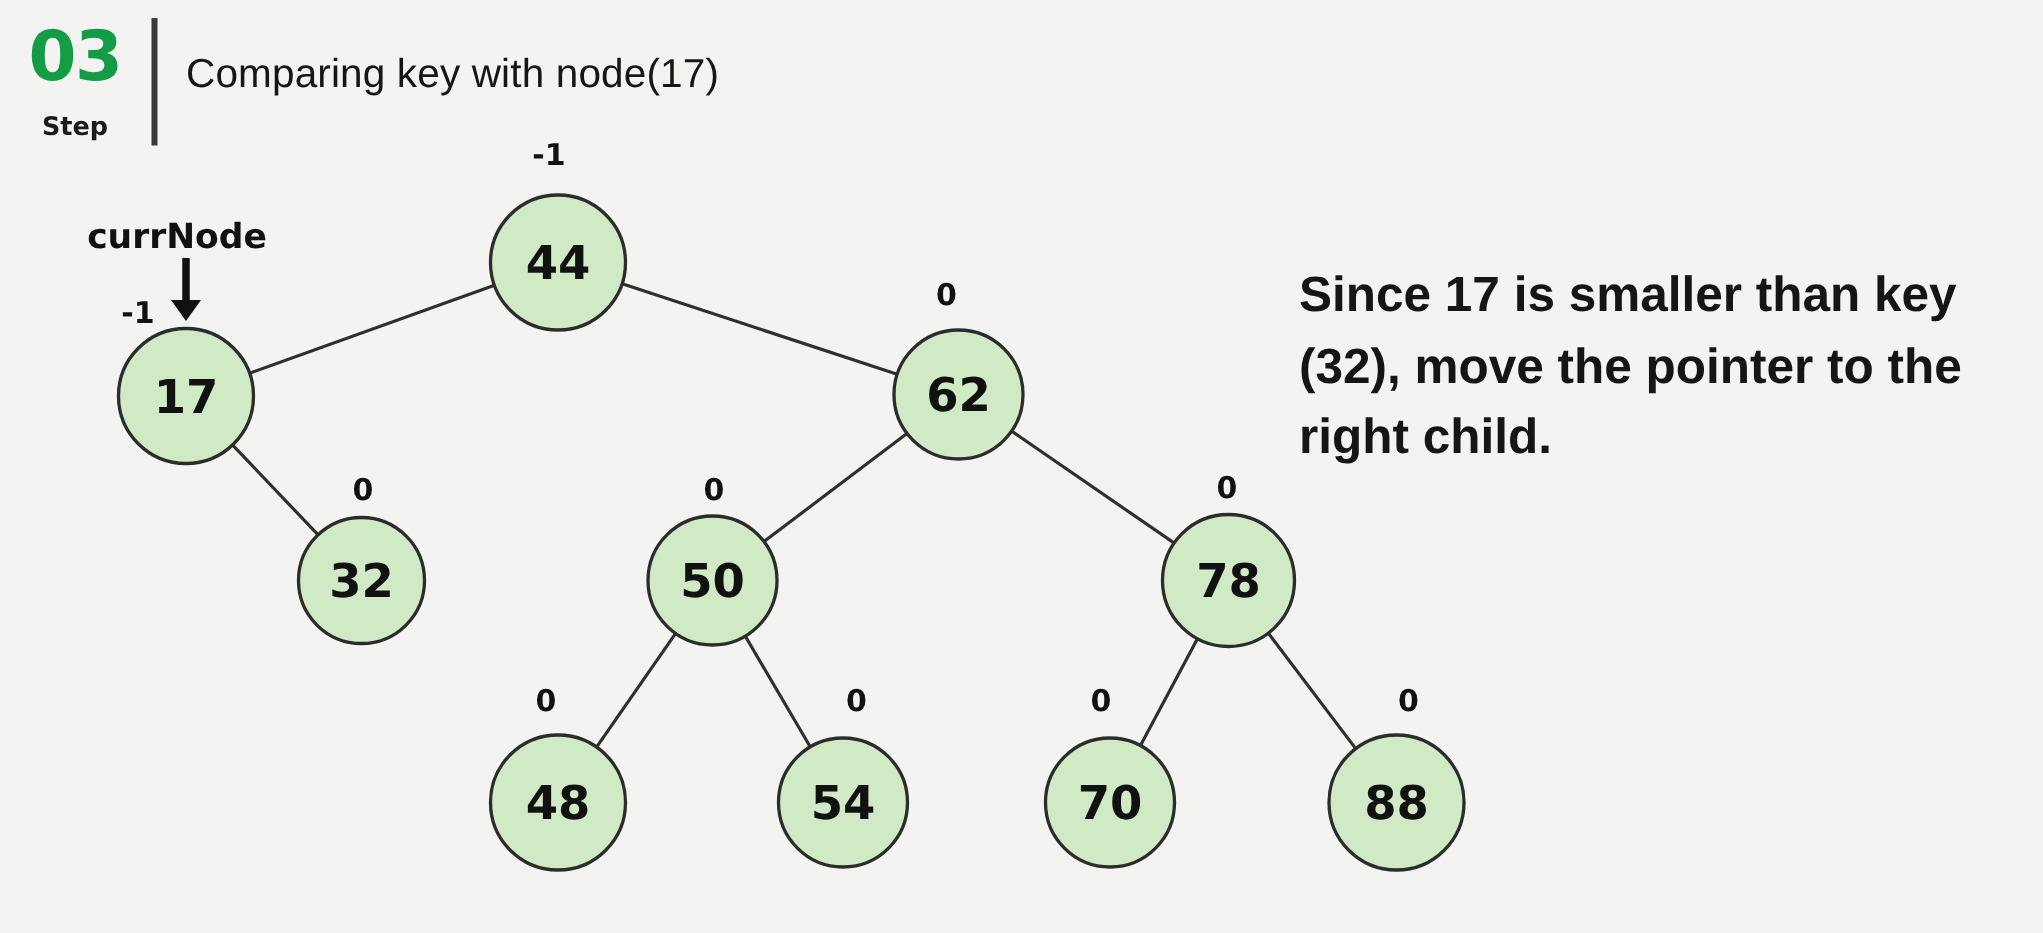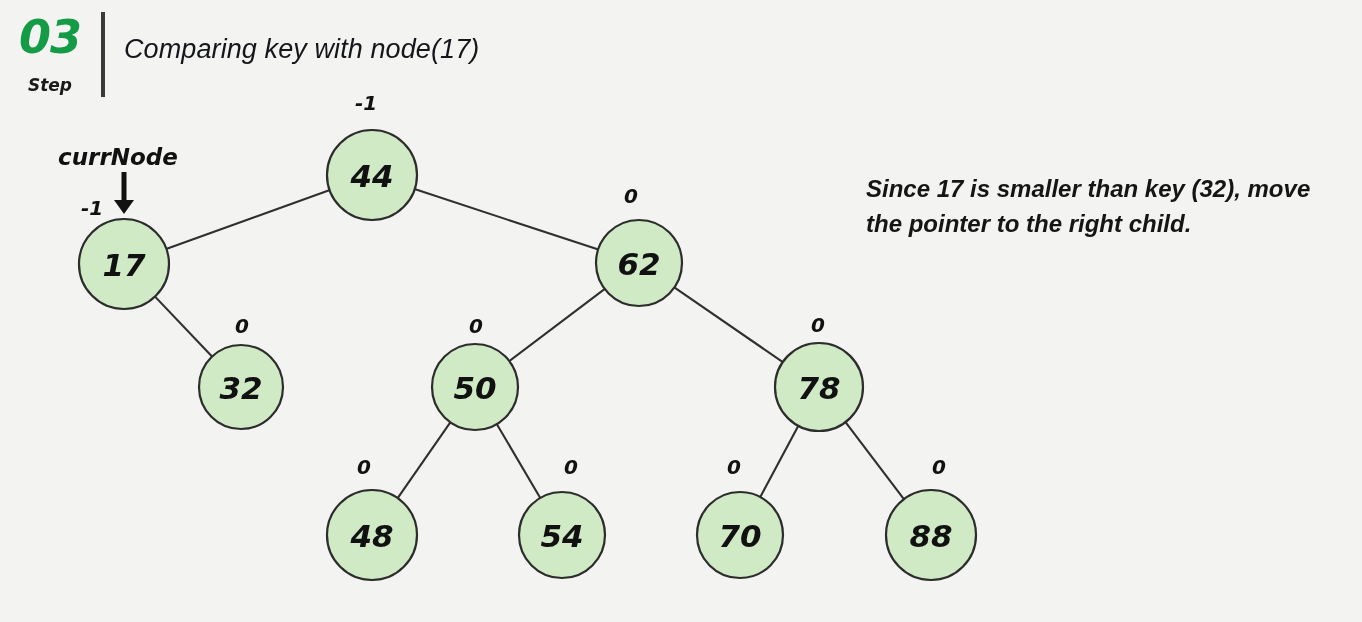--- a/index.html
+++ b/index.html
@@ -12,21 +12,20 @@
     background: #f3f3f1;
     font-family: "Liberation Sans", sans-serif;
     overflow: hidden;
     position: relative;
   }
   #stage {
     position: relative;
     width: 1210px;
     height: 622px;
     background: #f3f3f1;
-    font-style: italic;
   }
 
   
   .step-badge {
     position: absolute;
     left: 8px;
     top: 14px;
     width: 84px;
     text-align: center;
     line-height: 1;
@@ -66,21 +65,21 @@
     white-space: nowrap;
     text-align: center;
   }
 
   
   .explanation {
     position: absolute;
     left: 866px;
     top: 172px;
     width: 470px;
-    font-size: 24px;
+    font-size: 33px;
     line-height: 1.44;
     font-weight: 700;
     color: #151515;
     font-family: "Liberation Sans", sans-serif;
   }
 
   
   #tree-svg {
     position: absolute;
     left: 0;

